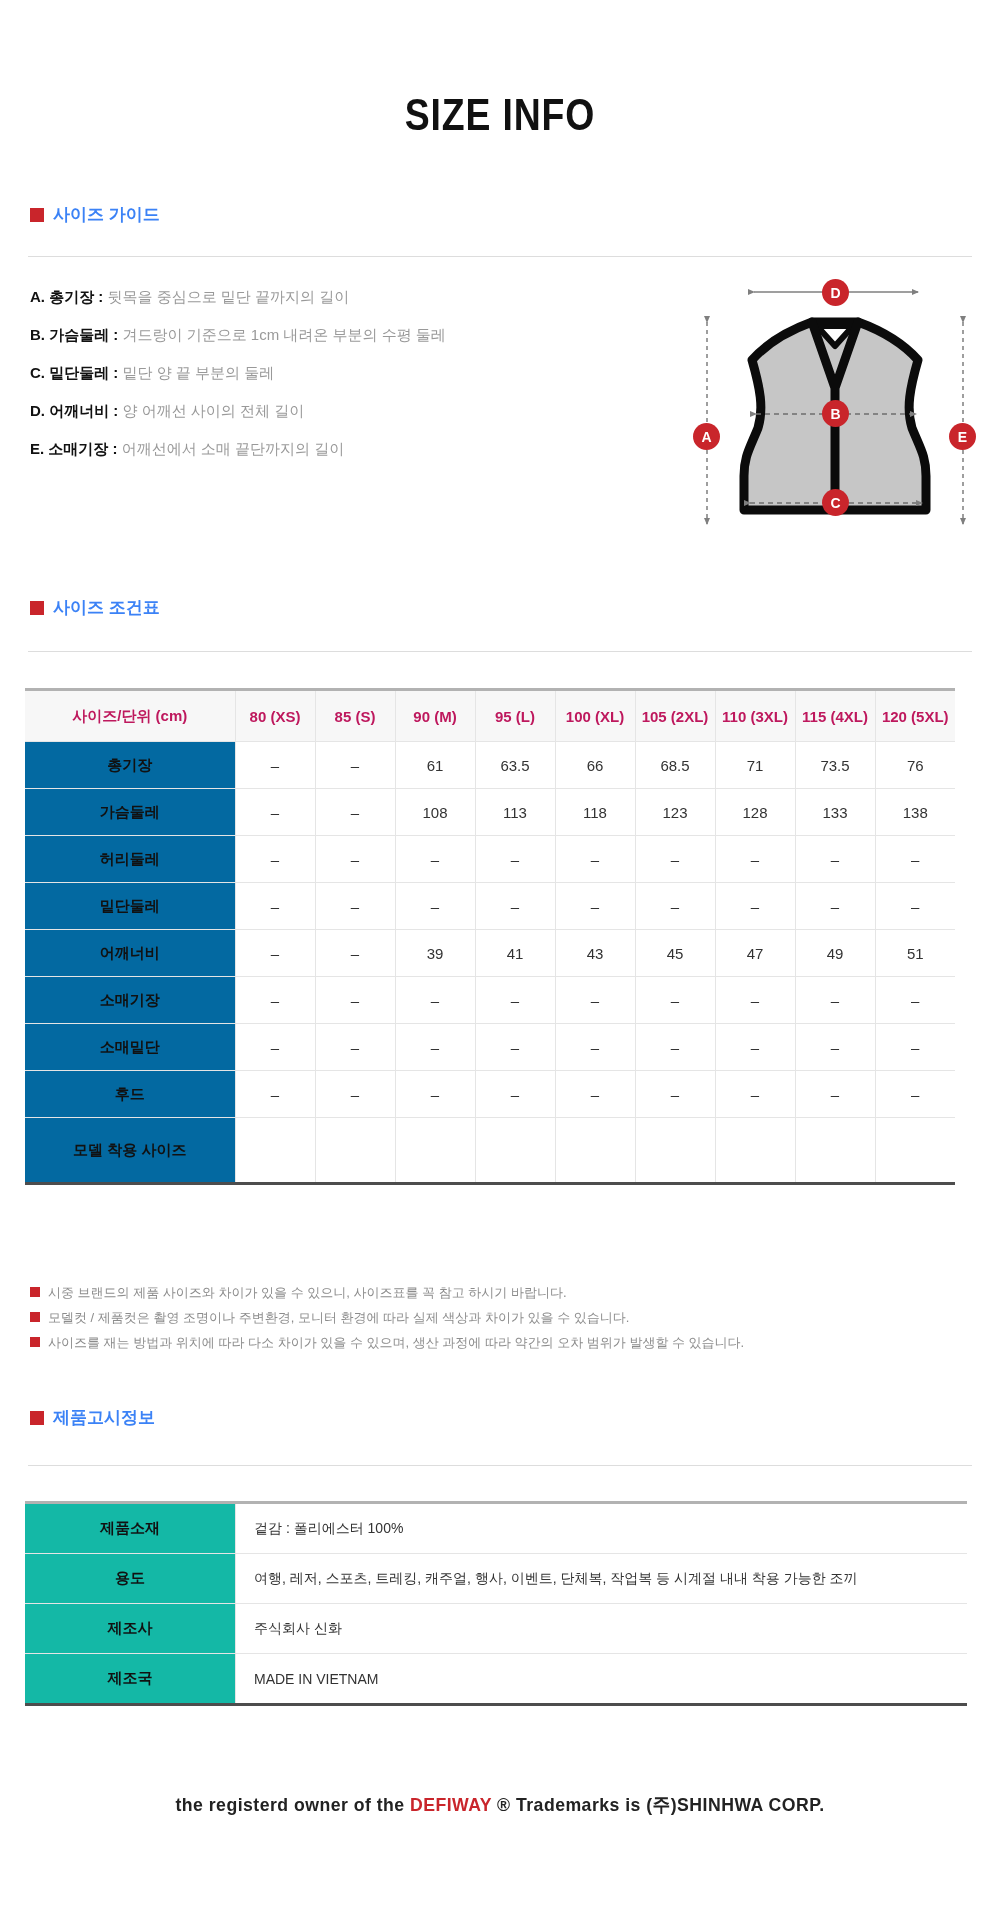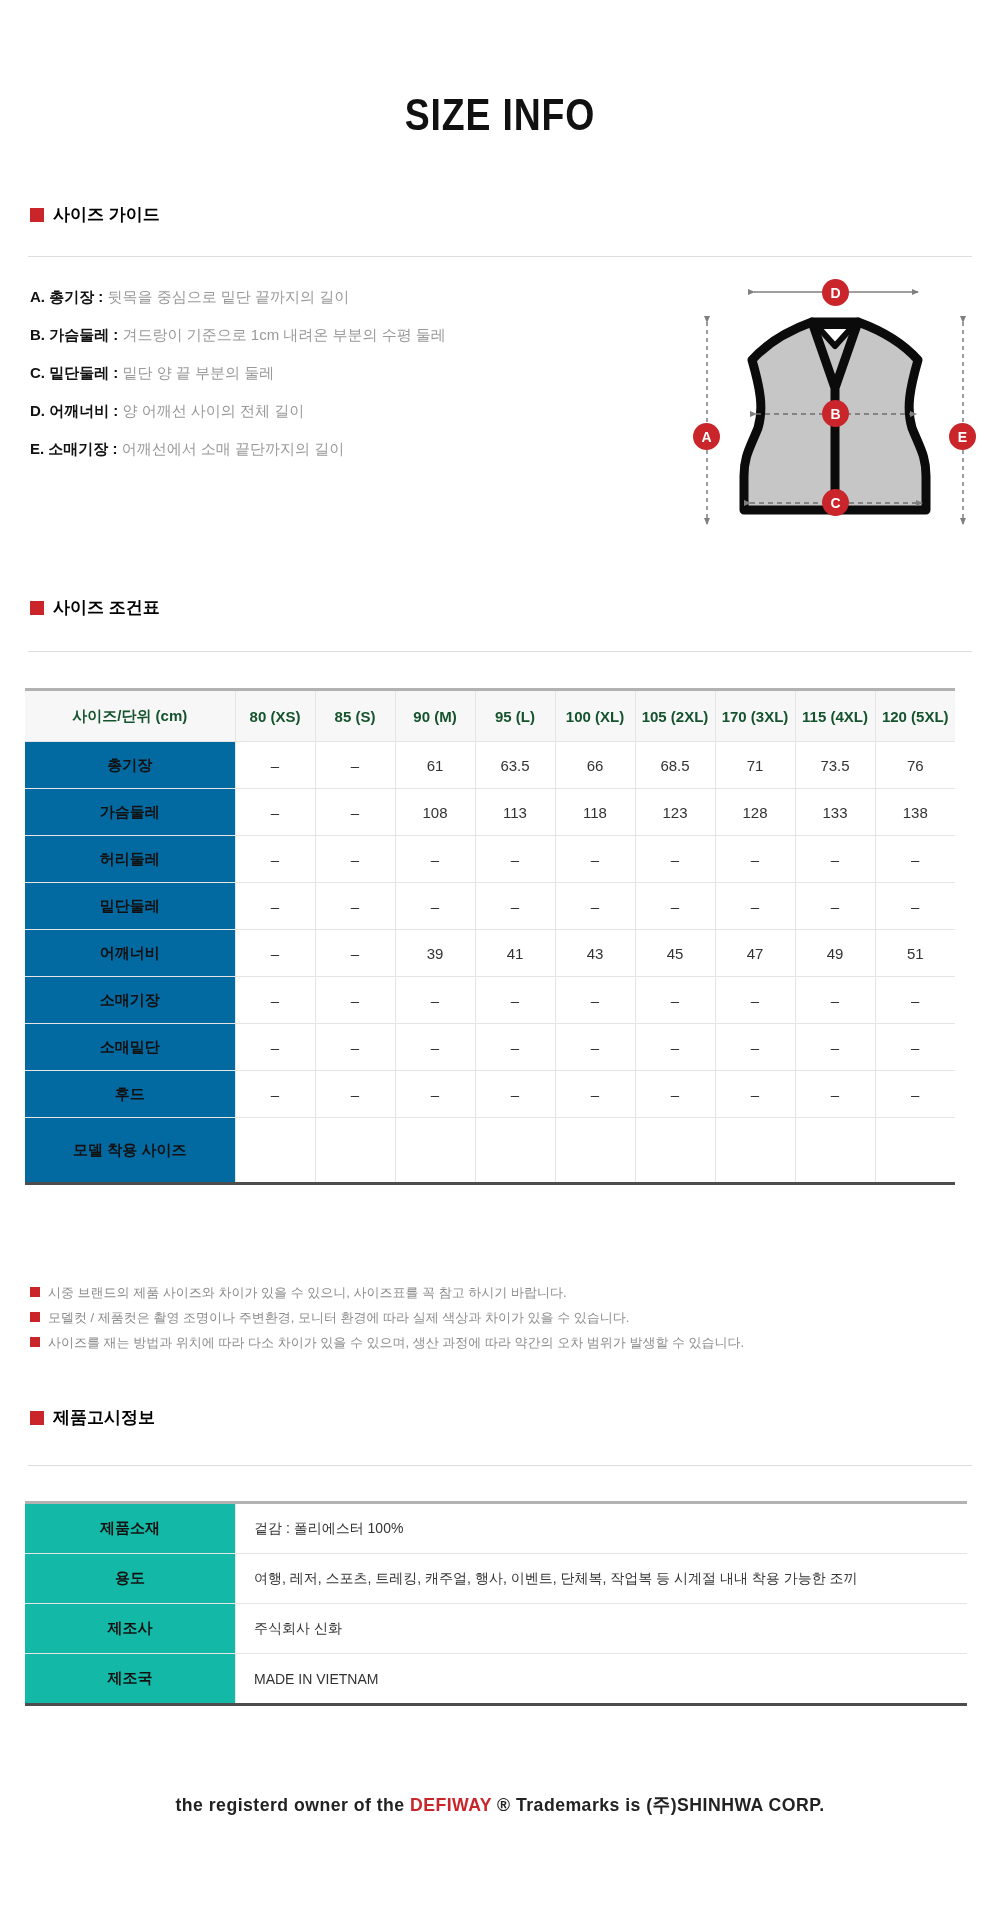--- a/index.html
+++ b/index.html
@@ -2,21 +2,21 @@
 <html style="--red: #c9252b;"><head>
 <meta charset="utf-8">
 <style>
   :root{ --red:#c9252b; }
   html,body{margin:0;padding:0;background:#fff;}
   .page{position:relative;width:1000px;height:1905px;background:#fff;overflow:hidden;
         font-family:"Liberation Sans",sans-serif;color:#111;}
   .title{position:absolute;top:90px;left:0;width:100%;text-align:center;
          font-size:44px;font-weight:bold;letter-spacing:1px;color:#111;transform:scaleX(.85);}
   .sec-head{position:absolute;left:30px;display:flex;align-items:center;gap:9px;
-            font-size:17px;font-weight:bold;color:#000000;}
+            font-size:17px;font-weight:bold;color:#3b82f6;}
   .sec-head .sq{width:14px;height:14px;background:var(--red);flex:none;}
   .hr{position:absolute;left:28px;width:944px;height:1px;background:#ddd;}
   .head-guide{top:203px}.hr-guide{top:256px}
   .head-cond{top:596px}.hr-cond{top:651px}
   .head-prod{top:1406px}.hr-prod{top:1465px}
 
   .measures{position:absolute;left:30px;top:288px;}
   .measure-item{font-size:15px;line-height:17px;margin-bottom:21px;white-space:nowrap;}
   .m-label{font-weight:bold;color:#111;margin-top:14px;}
   .m-desc{color:#999;}
@@ -26,21 +26,21 @@
   .badge{position:absolute;width:27px;height:27px;border-radius:50%;background:var(--red);
          color:#fff;font-size:14px;font-weight:bold;display:flex;align-items:center;justify-content:center;}
   .badge-a{left:3px;top:145px}.badge-e{left:259px;top:145px}
   .badge-d{left:132px;top:1px}.badge-b{left:132px;top:122px}.badge-c{left:132px;top:211px}
 
   table{border-collapse:collapse;table-layout:fixed;}
   .size-table{position:absolute;left:25px;top:688px;width:930px;
               border-top:3px solid #b2b2b2;border-bottom:3px solid #4d4d4d;}
   .size-table th,.size-table td{border:1px solid #e5e5e5;text-align:center;vertical-align:middle;
               overflow:hidden;white-space:nowrap;padding:0;}
-  .size-table th{height:50px;background:#f7f7f7;font-size:15px;font-weight:bold;color:#14532d;border-top:none;}
+  .size-table th{height:50px;background:#f7f7f7;font-size:15px;font-weight:bold;color:#be185d;border-top:none;}
   .size-table td{height:46px;font-size:15px;color:#333;}
   .size-table td.rowlabel{background:#0369a1;font-weight:bold;color:#111;}
   .size-table tr.tall td{height:64px;}
   .size-table th:first-child,.size-table td:first-child{border-left:none;}
   .size-table th:last-child,.size-table td:last-child{border-right:none;}
 
   .notes{position:absolute;left:30px;top:1285px;}
   .note{display:flex;gap:8px;margin-bottom:10px;font-size:13px;line-height:15px;color:#8c8c8c;}
   .note .sq{width:10px;height:10px;background:var(--red);flex:none;margin-top:2px;}
 
@@ -129,21 +129,21 @@
       </colgroup>
     <thead>
         <tr>
           <th>사이즈/단위 (cm)</th>
           <th>80 (XS)</th>
           <th>85 (S)</th>
           <th>90 (M)</th>
           <th>95 (L)</th>
           <th>100 (XL)</th>
           <th>105 (2XL)</th>
-          <th>170 (3XL)</th>
+          <th>110 (3XL)</th>
           <th>115 (4XL)</th>
           <th>120 (5XL)</th>
         </tr>
       </thead>
     <tbody>
         <tr>
           <td class="rowlabel">총기장</td>
           <td>–</td>
           <td>–</td>
           <td>61</td>

